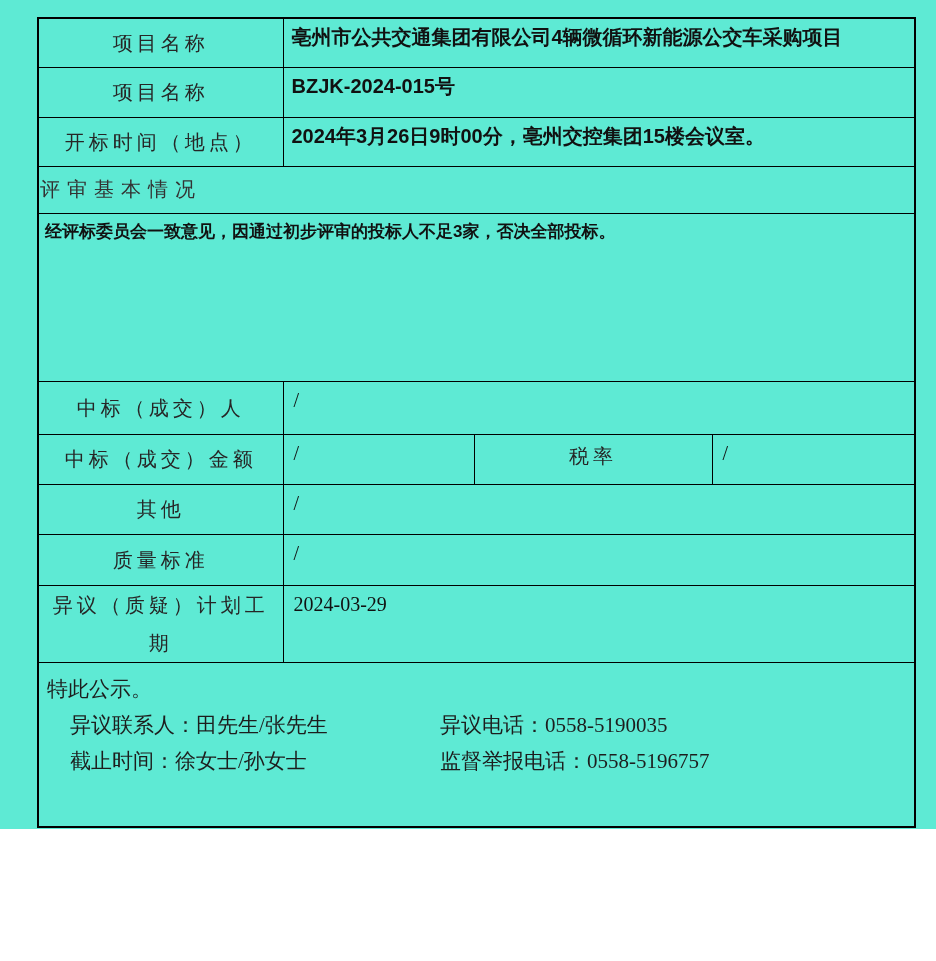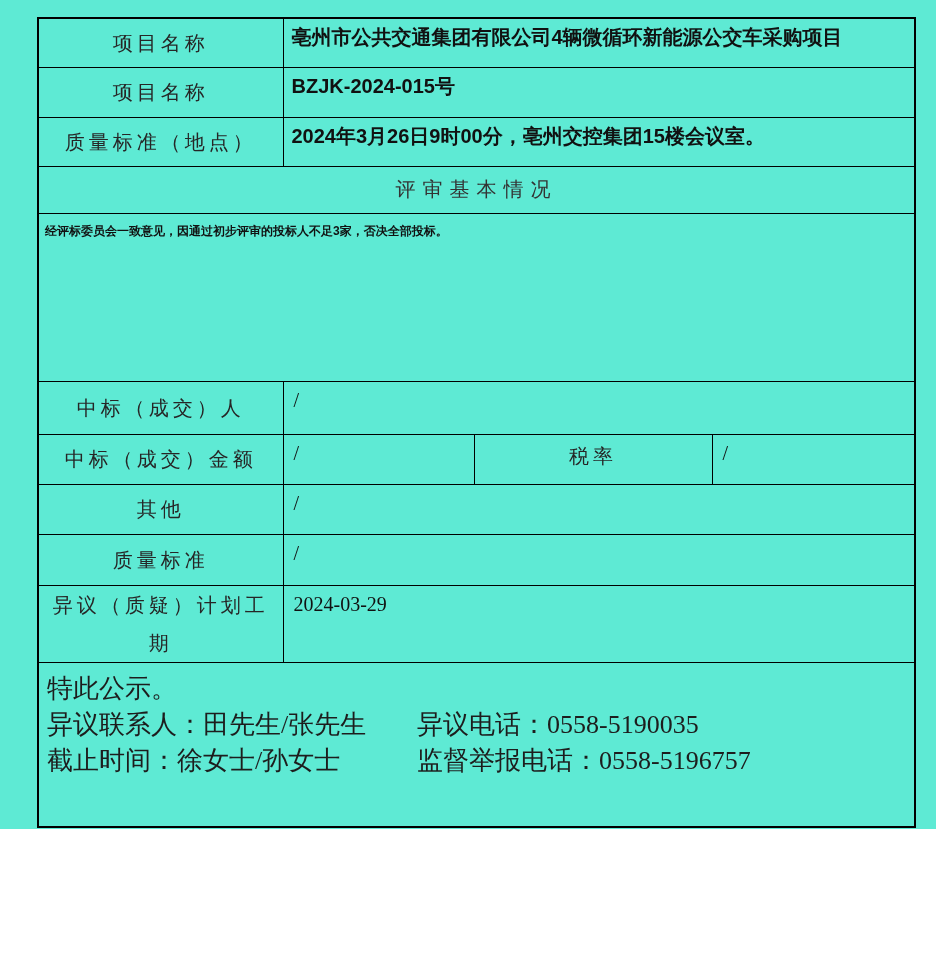--- a/index.html
+++ b/index.html
@@ -15,30 +15,30 @@
          padding:0 12px;}
   
   td.val{font-family:"Liberation Sans",sans-serif;font-size:20px;font-weight:600;
          color:#111;vertical-align:top;text-align:left;padding:7px 8px 0 8px;
          letter-spacing:0;line-height:22px;}
   
   td.vser{font-family:"Liberation Serif",serif;font-size:20px;color:#111;
           vertical-align:top;text-align:left;padding:5px 8px 0 10px;line-height:26px;}
   
   td.sec{font-family:Liberation Sans, sans-serif;font-size:20px;letter-spacing:7px;
-         text-align:center;vertical-align:middle;color:#333;}
+         vertical-align:middle;color:#333;}
   
-  td.note{font-family:"Liberation Sans",sans-serif;font-size:12px;font-weight:600;
+  td.note{font-family:"Liberation Sans",sans-serif;font-size:17px;font-weight:600;
           color:#111;vertical-align:top;text-align:left;padding:6px 8px 0 6px;
           line-height:23px;}
   
-  td.footer{font-family:"Liberation Serif",serif;font-size:26px;color:#1d1d1d;
+  td.footer{font-family:"Liberation Serif",serif;font-size:21px;color:#1d1d1d;
             vertical-align:top;text-align:left;padding:8px 10px 0 8px;line-height:36px;}
   .frow{display:flex;}
-  .fleft{width:370px;flex:0 0 370px;}
+  .fleft{width:370px;flex:0 0 370px;margin-left:23px;}
   .fright{flex:1;}
 </style>
 </head>
 <body>
 
 <div class="page">
   <table class="doc">
     <colgroup>
       <col style="width:245px">
         <col style="width:191px">
@@ -52,21 +52,21 @@
       <td class="val" colspan="3">亳州市公共交通集团有限公司4辆微循环新能源公交车采购项目</td>
     </tr>
 
     <tr style="height:50px">
       <td class="lbl">项目名称</td>
       <td class="val" colspan="3">BZJK-2024-015号</td>
     </tr>
 
 
     <tr style="height:49px">
-      <td class="lbl">质量标准（地点）</td>
+      <td class="lbl">开标时间（地点）</td>
       <td class="val" colspan="3">2024年3月26日9时00分，亳州交控集团15楼会议室。</td>
     </tr>
 
     <tr style="height:47px">
       <td class="sec" colspan="4">评审基本情况</td>
     </tr>
 
     <tr style="height:168px">
       <td class="note" colspan="4">经评标委员会一致意见，因通过初步评审的投标人不足3家，否决全部投标。</td>
     </tr>

